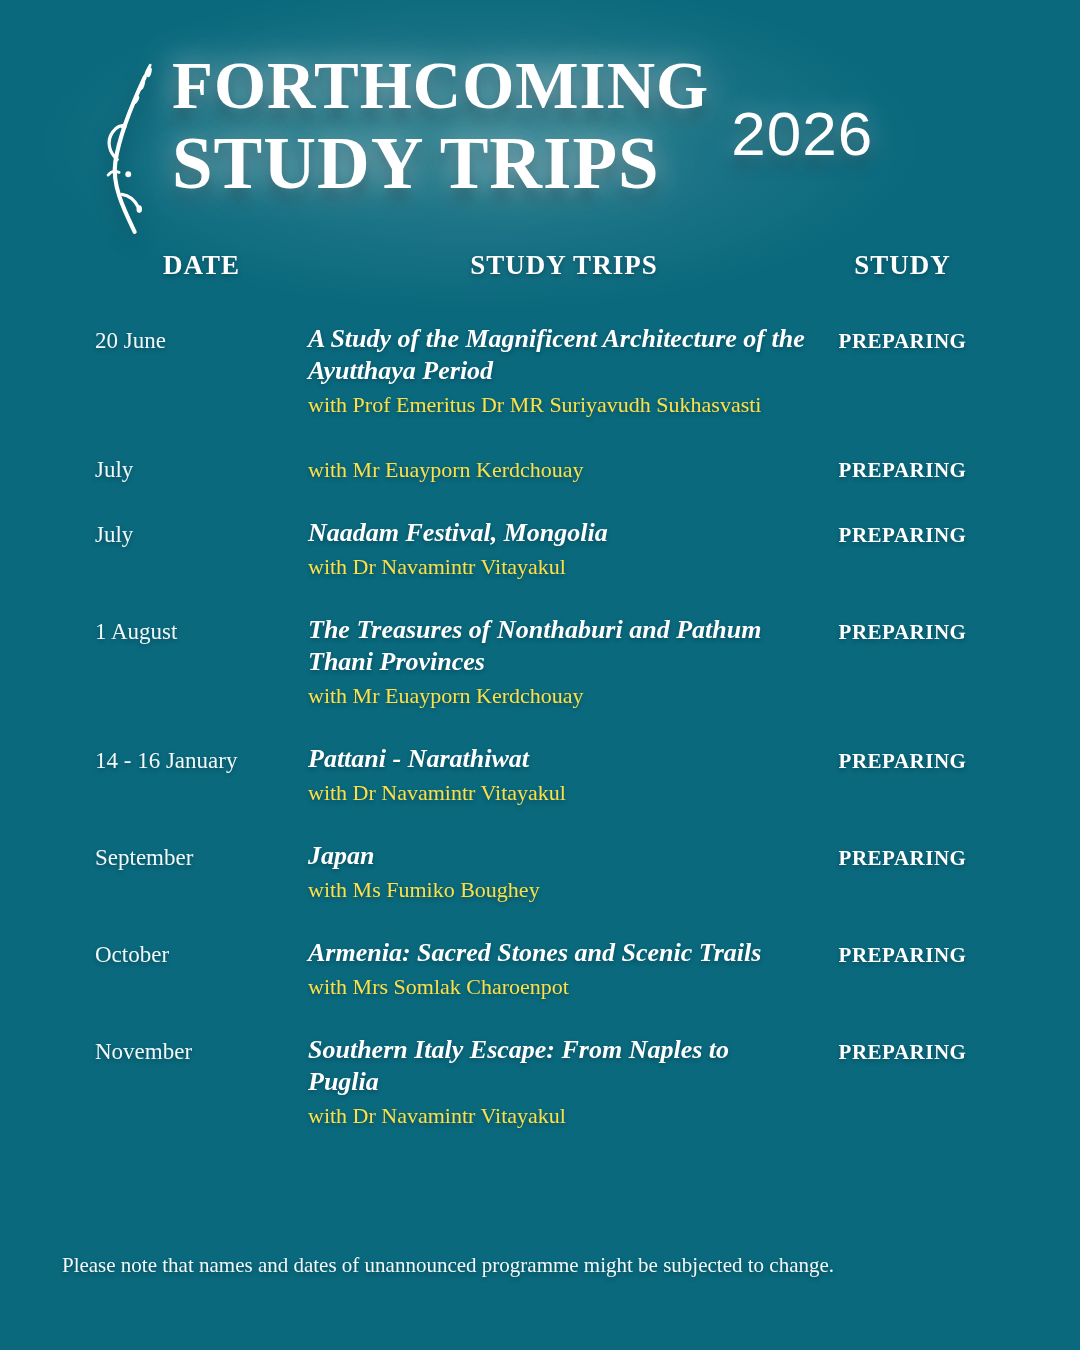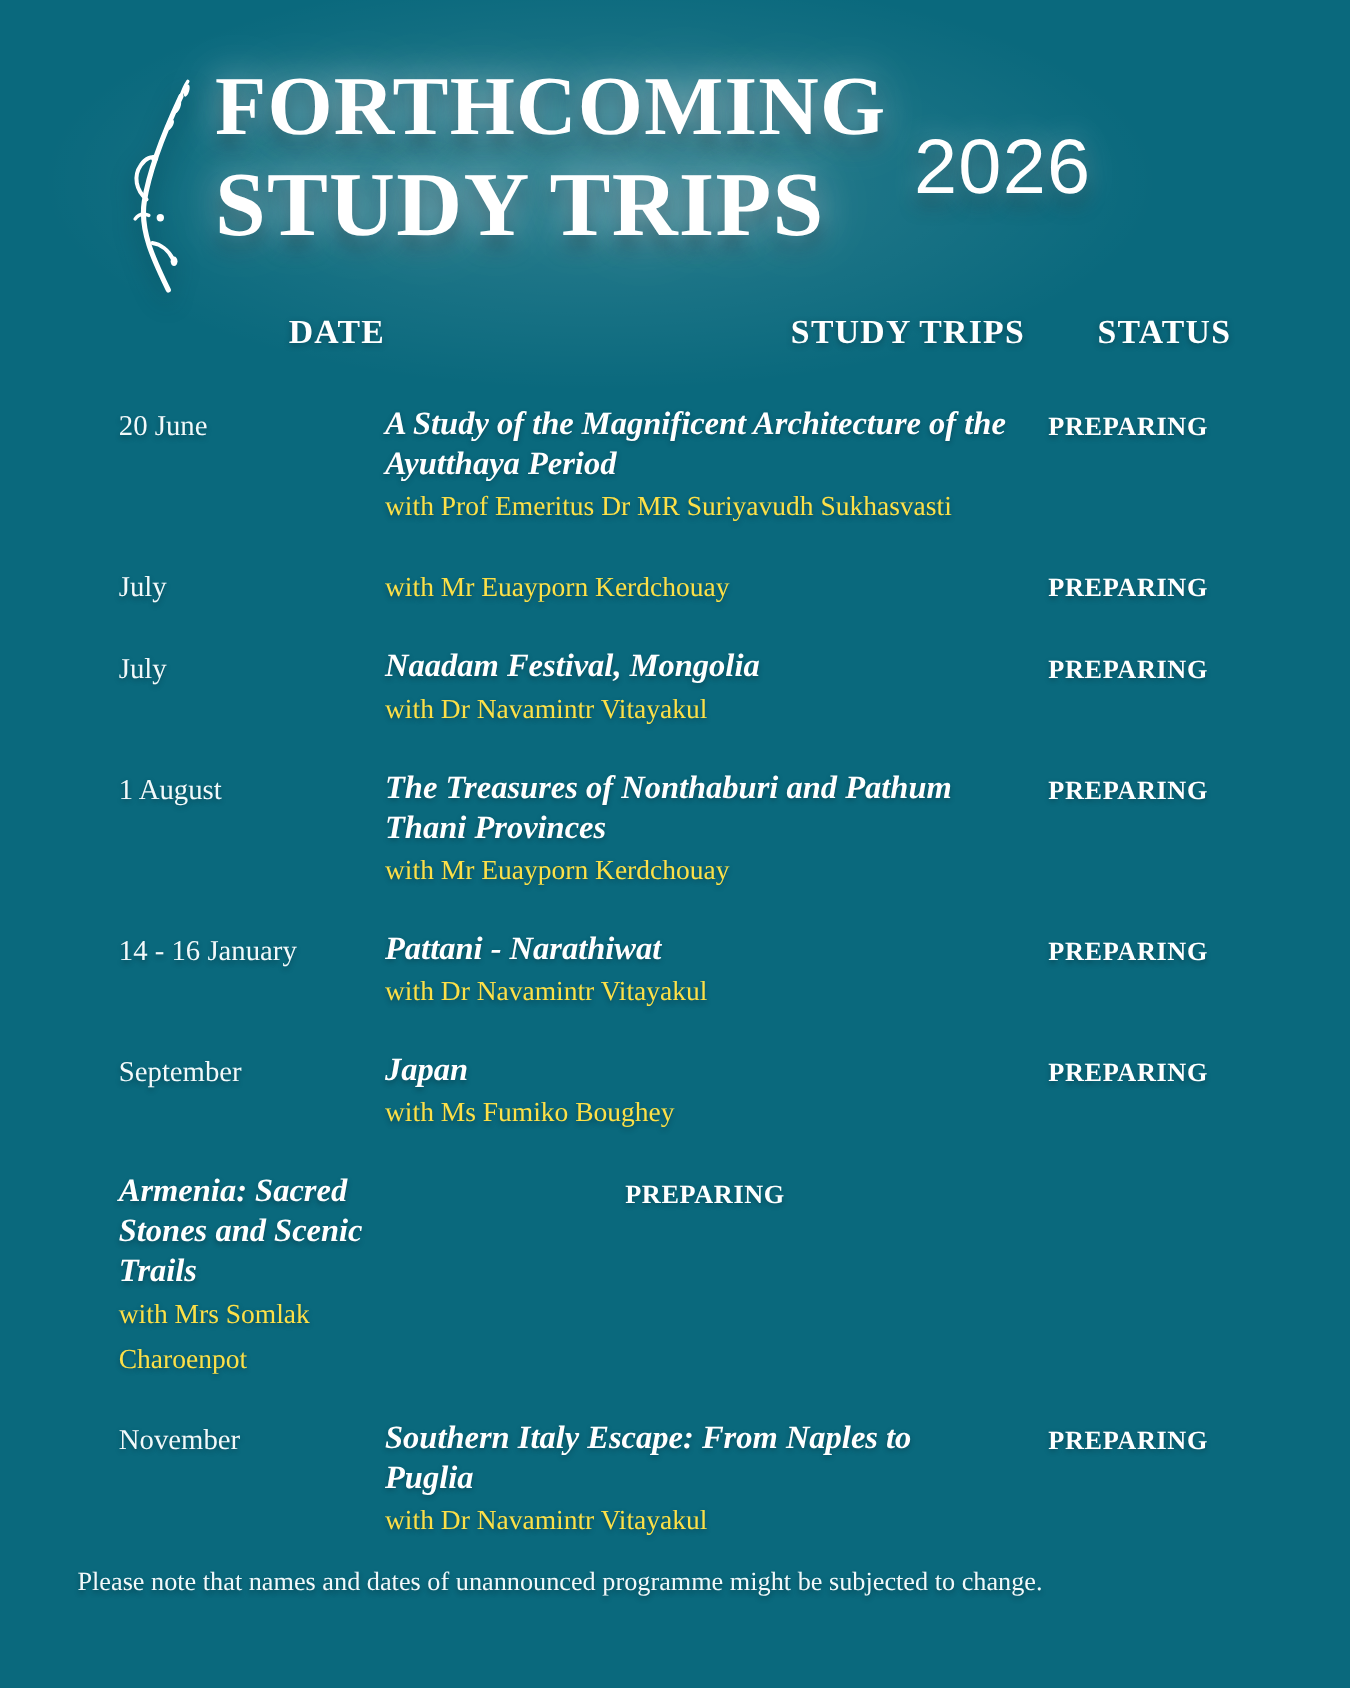--- a/index.html
+++ b/index.html
@@ -43,21 +43,21 @@
     font-size: 62px; font-weight: 400;
     margin-left: 22px; margin-top: 46px;
     letter-spacing: 1px;
     text-shadow: 0 0 25px rgba(255,255,255,0.40),
                  0 10px 14px rgba(0,35,45,0.50);
   }
 
   .table { position: absolute; top: 250px; left: 95px; width: 890px; }
   .thead { display: grid; grid-template-columns: 213px 512px 1fr; }
   .th {
-    font-size: 27px; font-weight: 700; text-align: right;
+    font-size: 27px; font-weight: 700; text-align: center;
     letter-spacing: 1px;
     text-shadow: 0 2px 5px rgba(0,30,40,0.40);
   }
   .rows { margin-top: 42px; }
   .row {
     display: grid; grid-template-columns: 213px 512px 1fr;
     margin-bottom: 29px;
     text-shadow: 0 2px 4px rgba(0,30,40,0.35);
   }
   .c-date  { font-size: 23px; line-height: 36px; color: #f2f9fa; }
@@ -100,21 +100,21 @@
     <div class="title-line1">FORTHCOMING</div>
     <div class="title-line2">STUDY TRIPS</div>
   </div>
   <div class="year">2026</div>
 </header>
 
 <section class="table">
   <div class="thead">
     <div class="th">DATE</div>
     <div class="th">STUDY TRIPS</div>
-    <div class="th">STATUS</div>
+    <div class="th">STUDY</div>
   </div>
 
   <div class="rows">
 
     <div class="row">
       <div class="c-date">20 June</div>
       <div class="c-trip">
         <div class="t-title">A Study of the Magnificent Architecture of the Ayutthaya Period</div>
         <div class="t-leader">with Prof Emeritus Dr MR Suriyavudh Sukhasvasti</div>
       </div>
@@ -159,20 +159,21 @@
     <div class="row">
       <div class="c-date">September</div>
       <div class="c-trip">
         <div class="t-title">Japan</div>
         <div class="t-leader">with Ms Fumiko Boughey</div>
       </div>
       <div class="c-status">PREPARING</div>
     </div>
 
     <div class="row">
+      <div class="c-date">October</div>
       <div class="c-trip">
         <div class="t-title">Armenia: Sacred Stones and Scenic Trails</div>
         <div class="t-leader">with Mrs Somlak Charoenpot</div>
       </div>
       <div class="c-status">PREPARING</div>
     </div>
 
     <div class="row">
       <div class="c-date">November</div>
       <div class="c-trip">

